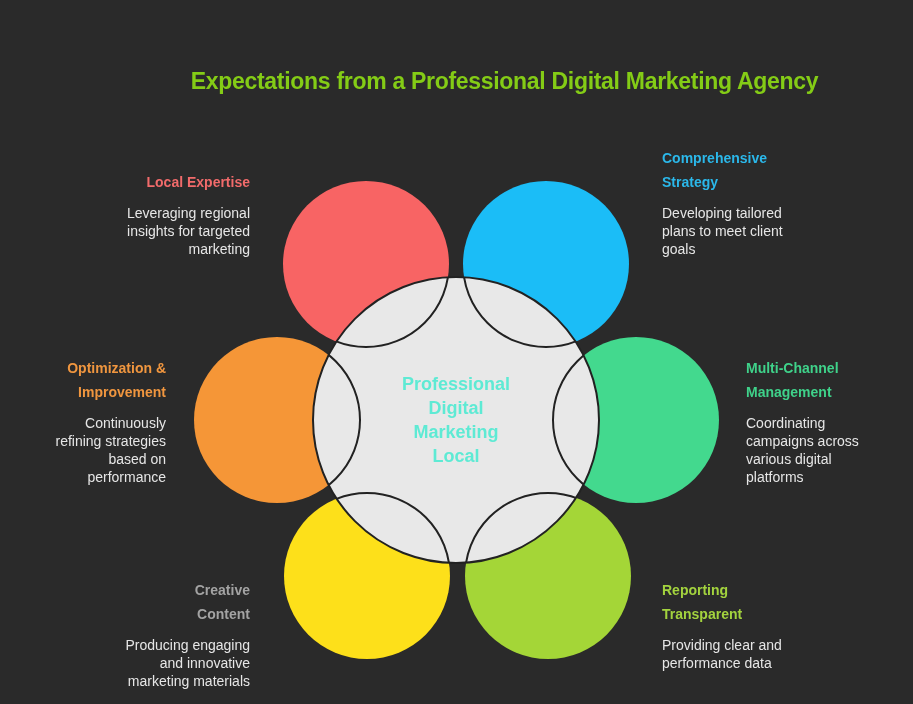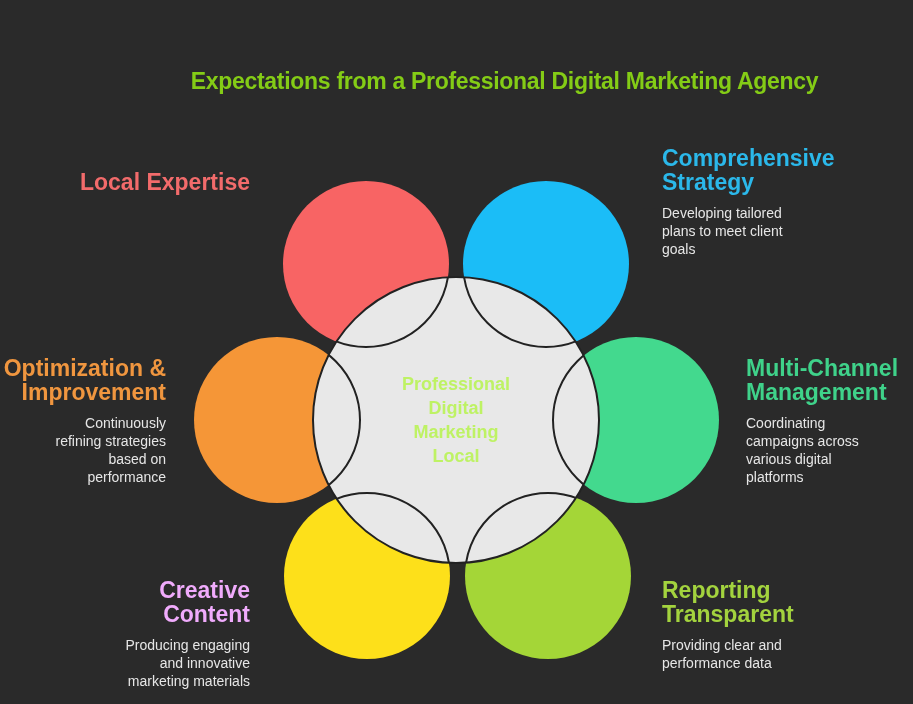--- a/index.html
+++ b/index.html
@@ -8,25 +8,25 @@
     font-family: "Liberation Sans", "DejaVu Sans", sans-serif;
   }
   .title {
     position: absolute; left: 0; top: 68px; width: 913px; text-align: center;
     color: #84cc16; font-weight: bold; font-size: 23px; letter-spacing: -0.3px; padding-left: 48px;
   }
   svg.diagram { position: absolute; left: 0; top: 0; }
   .block { position: absolute; width: 210px; }
   .block.left { text-align: right; }
   .block.right { text-align: left; }
-  .block .heading { font-weight: bold; font-size: 23px; line-height: 24px; }
+  .block .heading { font-weight: bold; font-size: 14px; line-height: 24px; }
   .block .desc { color: #e6e6e6; font-size: 14px; line-height: 18px; margin-top: 10px; }
   .center-label {
     position: absolute; left: 366px; top: 372px; width: 180px; text-align: center;
-    color: #bef264; font-weight: bold; font-size: 18px; line-height: 24px;
+    color: #5eead4; font-weight: bold; font-size: 18px; line-height: 24px;
   }
 </style>
 </head>
 <body>
 
 <div class="title">Expectations from a Professional Digital Marketing Agency</div>
 
 <svg class="diagram" width="913" height="704" viewBox="0 0 913 704">
   <circle cx="366" cy="264" r="83" fill="#f86464"></circle>
   <circle cx="546" cy="264" r="83" fill="#1bbdf7"></circle>
@@ -53,20 +53,25 @@
 <div class="center-label">
   <div>Professional</div>
   <div>Digital</div>
   <div>Marketing</div>
   <div>Local</div>
 </div>
 
 <div class="block left" style="left:40px; top:170px;">
   <div class="heading" style="color:#f26b6b">
     <div>Local Expertise</div>
+  </div>
+  <div class="desc">
+    <div>Leveraging regional</div>
+    <div>insights for targeted</div>
+    <div>marketing</div>
   </div>
 </div>
 
 <div class="block right" style="left:662px; top:146px;">
   <div class="heading" style="color:#2bb8ea">
     <div>Comprehensive</div>
     <div>Strategy</div>
   </div>
   <div class="desc">
     <div>Developing tailored</div>
@@ -95,21 +100,21 @@
   </div>
   <div class="desc">
     <div>Coordinating</div>
     <div>campaigns across</div>
     <div>various digital</div>
     <div>platforms</div>
   </div>
 </div>
 
 <div class="block left" style="left:40px; top:578px;">
-  <div class="heading" style="color:#f0abfc">
+  <div class="heading" style="color:#a3a3a3">
     <div>Creative</div>
     <div>Content</div>
   </div>
   <div class="desc">
     <div>Producing engaging</div>
     <div>and innovative</div>
     <div>marketing materials</div>
   </div>
 </div>
 

